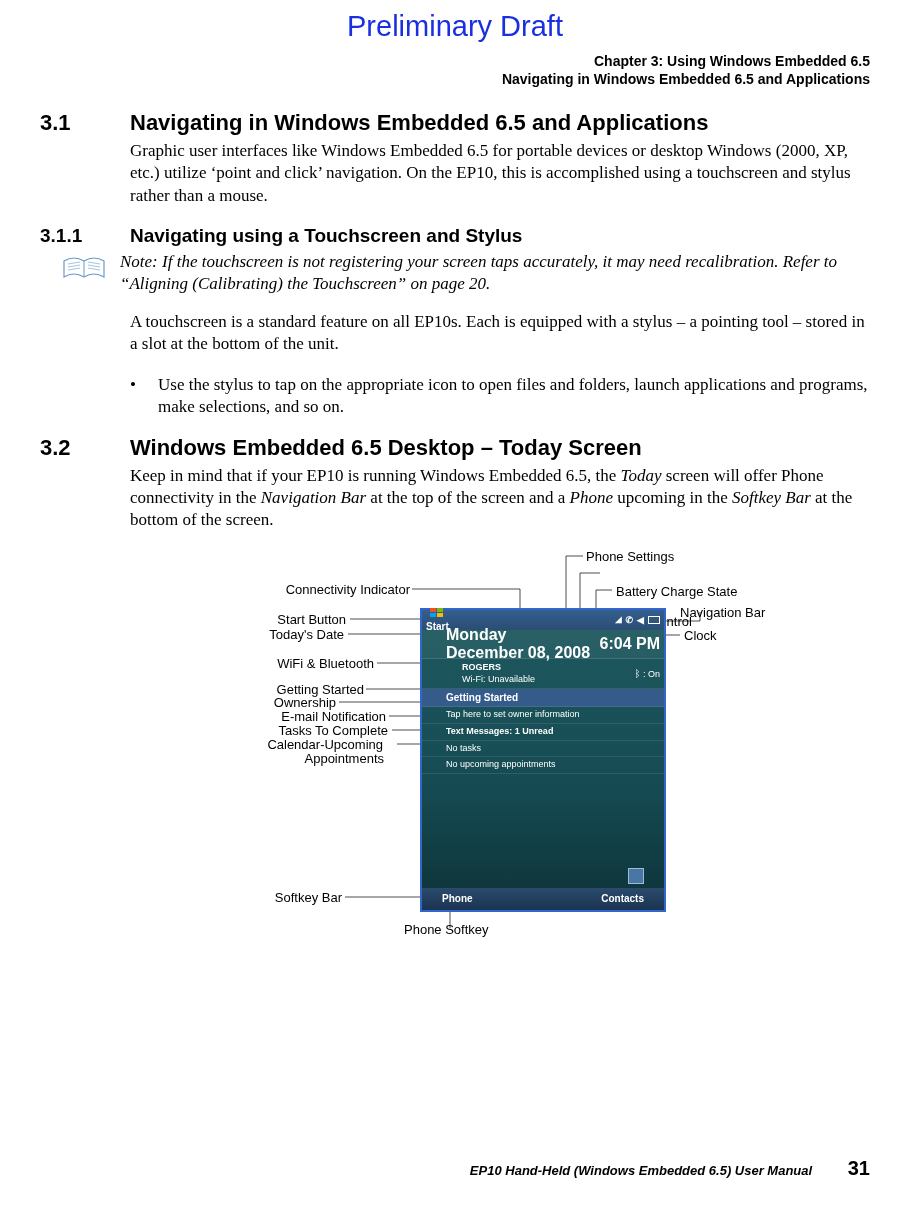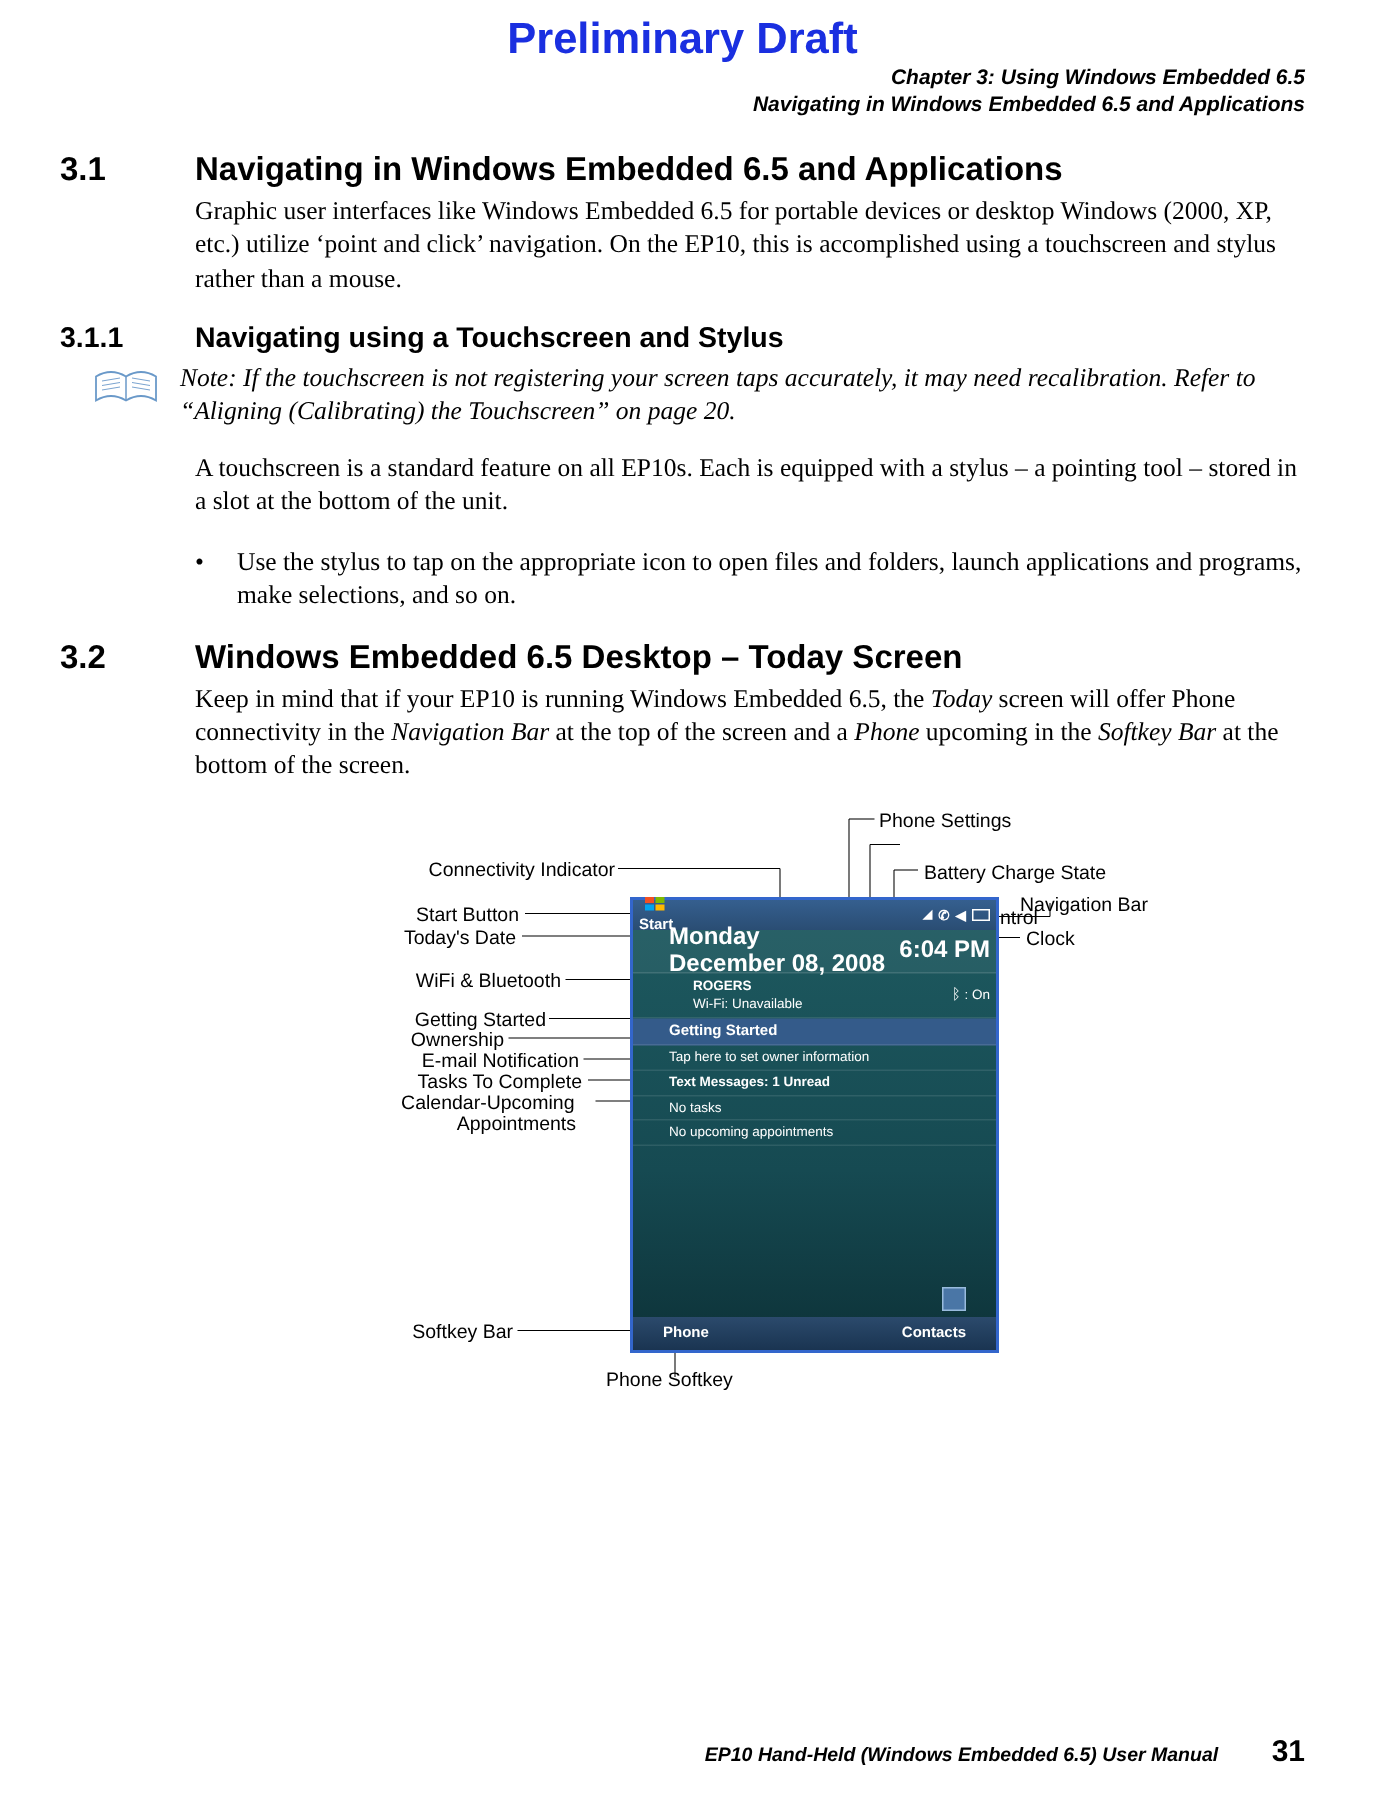--- a/index.html
+++ b/index.html
@@ -17,27 +17,26 @@
     height: 1208px;
     position: relative;
     box-sizing: border-box;
     padding: 10px 45px 30px 40px;
   }
   .prelim {
     text-align: center;
     color: #1a2fe0;
     font-family: Arial, sans-serif;
     font-size: 29px;
-    font-weight: 700;
-    margin-bottom: 0;
+    font-weight: 400;
+    margin-bottom: 10px;
   }
   .chapter-hdr {
     text-align: right;
     font-family: 'Trebuchet MS', Arial, sans-serif;
-    font-style: italic;
     font-size: 14px;
     color: #000;
     line-height: 1.25;
     margin-bottom: 22px;
     font-weight: 600;
   }
   .section-row {
     display: flex;
     margin-bottom: 4px;
   }

